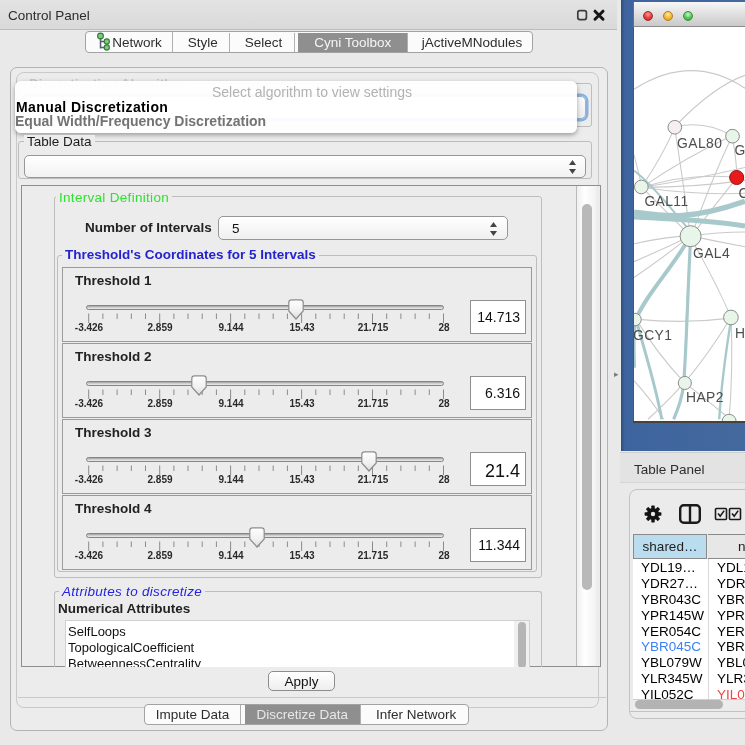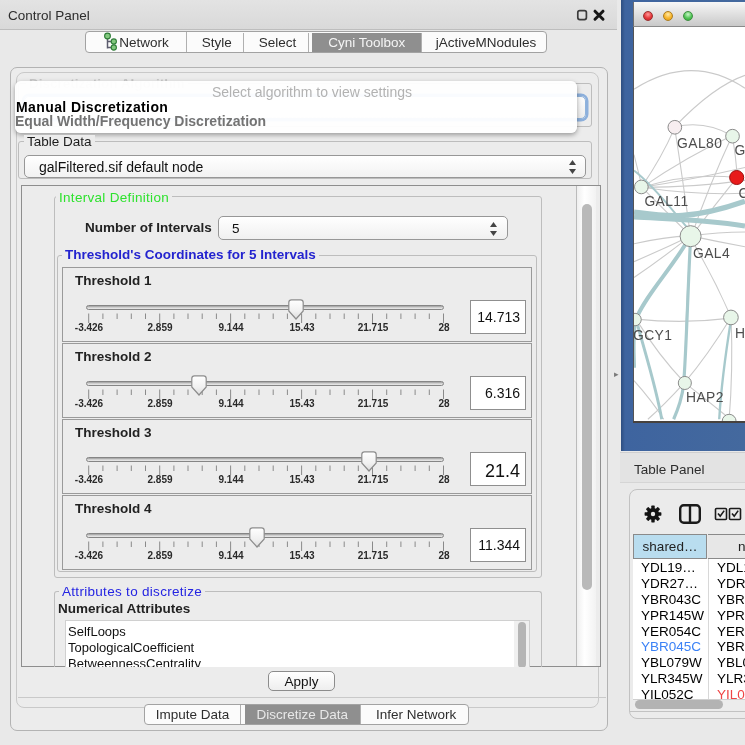--- a/index.html
+++ b/index.html
@@ -17,21 +17,21 @@
 <div class="abs" style="left:0;top:0;width:617px;height:30px;
   background:linear-gradient(#e3e3e3,#d9d9d9); border-bottom:1px solid #bdbdbd;">
   <div class="abs" style="left:8px;top:8px;color:#2d2d2d;">Control Panel</div>
   <svg class="abs" style="left:574px;top:8px" width="32" height="15" viewBox="0 0 32 15">
     <rect x="3.8" y="2.6" width="8.6" height="9" rx="2" fill="none" stroke="#3c3c3c" stroke-width="1.7"></rect>
     <path d="M21 3.2 L29 11.2 M29 3.2 L21 11.2" stroke="#161616" stroke-width="3" stroke-linecap="round"></path>
   </svg>
 </div>
 
 <div class="abs" style="left:85px;top:31px;height:22px;background:#fbfbfb;border:1px solid #a2a2a2;border-radius:4px;overflow:hidden;white-space:nowrap;">
-<div class="seg" style="width:101px;"><svg width="14" height="19" viewBox="0 0 14 19" style="vertical-align:-4px;margin-right:2px">
+<div class="seg" style="width:87px;"><svg width="14" height="19" viewBox="0 0 14 19" style="vertical-align:-4px;margin-right:2px">
         <path d="M4.5 6 L4.5 16.5 M4.5 9.5 L9 9.5 M4.5 15.5 L9 15.5" stroke="#5c5c6e" stroke-width="1.5" fill="none"></path>
         <circle cx="4.5" cy="4" r="2.9" fill="#82c87e" stroke="#2f7d38" stroke-width="1.1"></circle>
         <circle cx="10.8" cy="9.5" r="2.6" fill="#82c87e" stroke="#2f7d38" stroke-width="1.1"></circle>
         <circle cx="10.8" cy="15.5" r="2.6" fill="#82c87e" stroke="#2f7d38" stroke-width="1.1"></circle>
       </svg>Network</div>
 <div class="seg" style="width:53px;">Style</div>
 <div class="seg" style="width:61px;">Select</div>
 <div class="seg" style="width:110px;background:#8f8f8f;color:#f5f5f5;">Cyni Toolbox</div>
 <div class="seg" style="width:120px;">jActiveMNodules</div>
 </div>
@@ -45,21 +45,20 @@
 <div class="abs" style="left:15px;top:81px;width:562px;height:52px;background:rgba(255,255,255,0.95);
  border-radius:6px;box-shadow:0 2px 5px rgba(0,0,0,0.35);"></div>
 <div class="abs" style="left:212px;top:84px;color:#b2b2b2;font-size:14px;text-align:right;">Select algorithm to view settings</div>
 <div class="abs" style="left:16px;top:99px;font-weight:bold;color:#000;font-size:14px;letter-spacing:0.4px;">Manual Discretization</div>
 <div class="abs" style="left:15px;top:113px;color:#737373;font-size:14px;font-weight:bold;">Equal Width/Frequency Discretization</div>
 
 <div class="grp" style="left:18px;top:141px;width:574px;height:38px;"></div>
 <div class="glbl" style="left:24px;top:135px;color:#1c1c1c;">Table Data</div>
 <div class="abs" style="left:24px;top:155px;width:562px;height:23px;
  background:linear-gradient(#ffffff,#f2f2f2);border:1px solid #979797;border-radius:5px;">
- <div class="abs" style="left:14px;top:3px;color:#111;font-size:14px;">galFiltered.sif default node</div>
  <svg class="abs" style="right:8px;top:3px" width="9" height="16" viewBox="0 0 9 16">
   <path d="M4.5 1 L8 6 L1 6 Z" fill="#444"></path>
       <path d="M4.5 15 L8 10 L1 10 Z" fill="#444"></path>
     </svg>
 </div>
 <div class="abs" style="left:21px;top:185px;width:580px;height:482px;border:1px solid #8e8e8e;background:#ececec;"></div>
 <div class="abs" style="left:576px;top:186px;width:20px;height:480px;background:linear-gradient(90deg,#efefef,#ffffff 40%,#f2f2f2);border-left:1px solid #bbb;"></div>
 <div class="abs" style="left:582px;top:204px;width:10px;height:386px;background:#b9b9b9;border-radius:5px;"></div>
 <div class="grp" style="left:54px;top:196px;width:488px;height:382px;"></div>
 <div class="glbl" style="left:56px;top:191px;color:#2ee22e;letter-spacing:0.3px;">Interval Definition</div>
@@ -264,21 +263,21 @@
       <stop offset="0" stop-color="#ffffff"></stop>
         <stop offset="0.6" stop-color="#f0f0f0"></stop>
         <stop offset="1" stop-color="#dcdcdc"></stop>
       </linearGradient>
     </defs>
       <path d="M3.5 0.8 L12.5 0.8 Q15.2 0.8 15.2 3.5 L15.2 12 L8 20 L0.8 12 L0.8 3.5 Q0.8 0.8 3.5 0.8 Z" fill="url(#th4)" stroke="#8c8c8c" stroke-width="1.2"></path>
   </svg>
 <div class="abs" style="left:470px;top:528px;width:56px;height:34px;background:#fff;border:1.5px solid #8f8f8f;"></div>
 <div class="abs" style="left:470px;top:537px;width:50px;text-align:right;font-size:14px;color:#111;">11.344</div>
 <div class="abs" style="left:54px;top:591px;width:488px;height:76px;border:1px solid #bdbdbd;border-bottom:none;border-radius:3px 3px 0 0;"></div>
-<div class="glbl" style="left:59px;top:585px;color:#2424e2;letter-spacing:0.3px;">Attributes to discretize</div>
+<div class="glbl" style="left:59px;top:585px;color:#2424e2;letter-spacing:0.3px;font-style:italic;">Attributes to discretize</div>
 <div class="abs" style="left:58px;top:601px;font-weight:bold;">Numerical Attributes</div>
 <div class="abs" style="left:65px;top:620px;width:465px;height:47px;background:#fff;
  border:1px solid #d0d0d0;border-bottom:none;overflow:hidden;">
  <div style="padding-left:2px;padding-top:3px;line-height:15.8px;color:#111;font-size:13px;">SelfLoops<br>TopologicalCoefficient<br>BetweennessCentrality</div>
  <div class="abs" style="right:0;top:0;width:15px;height:47px;background:#f0f0f0;"></div>
  <div class="abs" style="right:3px;top:1px;width:8px;height:46px;background:#b5b5b5;border-radius:4px;"></div>
 </div>
 <div class="abs" style="left:268px;top:671px;width:67px;height:20px;
  background:linear-gradient(#ffffff,#eeeeee);border:1px solid #8c8c8c;border-radius:5px;
  text-align:center;line-height:19px;color:#111;">Apply</div>

